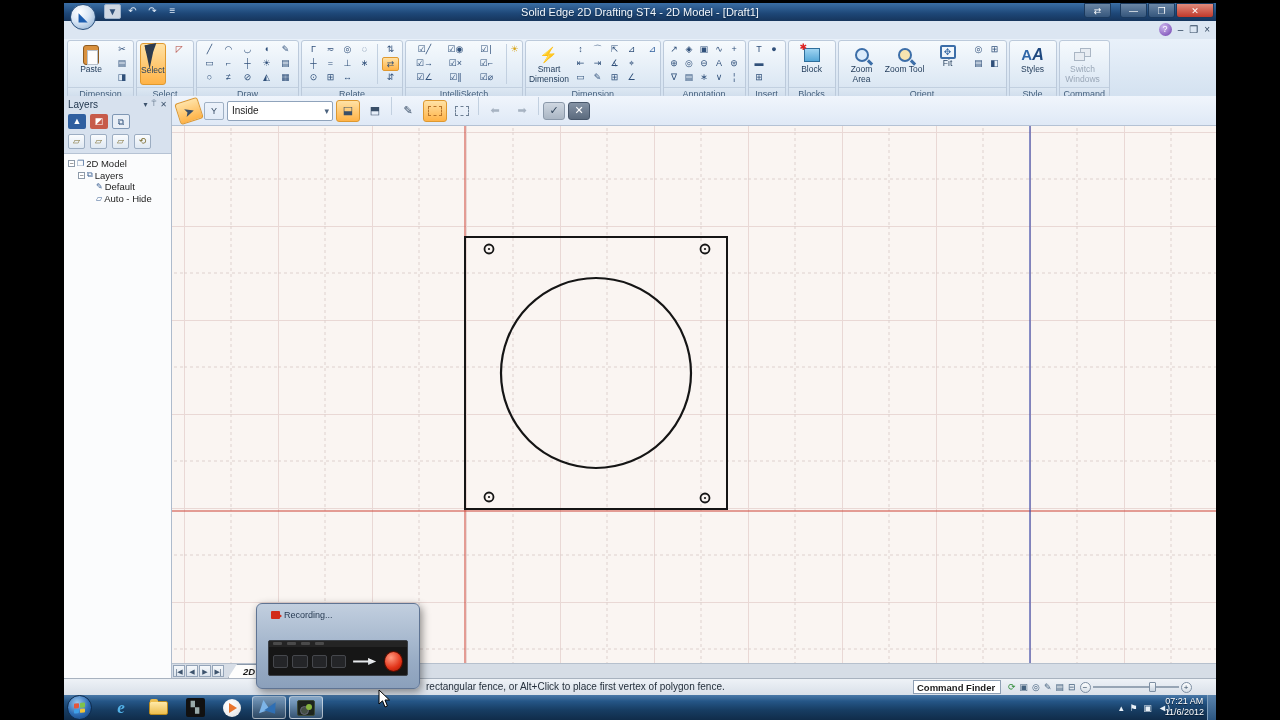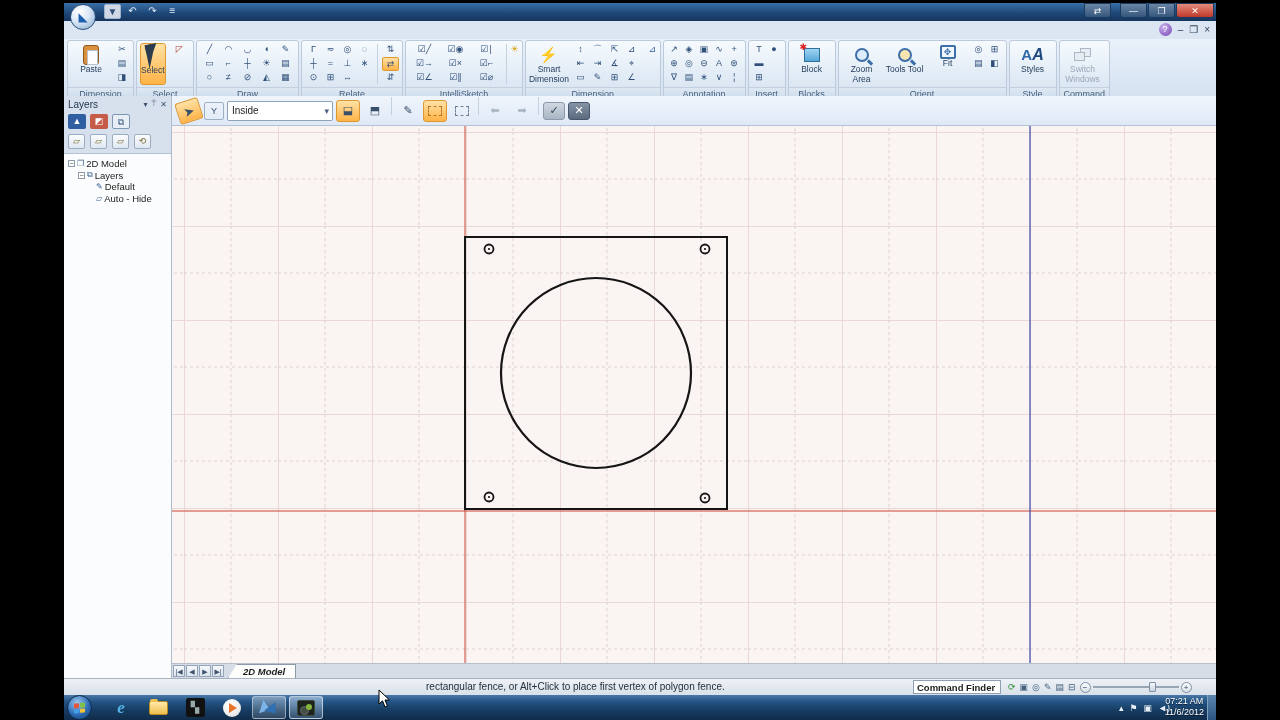--- a/index.html
+++ b/index.html
@@ -186,20 +186,21 @@
 
 <div class="stage">
 
   <div class="titlebar">
     <div class="qat">
       <span class="qbtn">▼</span>
       <span class="qbtn">↶</span>
       <span class="qbtn">↷</span>
       <span class="qbtn">≡</span>
     </div>
+    <div class="title-text">Solid Edge 2D Drafting ST4 - 2D Model - [Draft1]</div>
     <div class="winbtns">
       <span class="winbtn pill">⇄</span>
       <span class="winbtn">—</span>
       <span class="winbtn">❐</span>
       <span class="winbtn close">✕</span>
     </div>
   </div>
   <div class="appbtn">◣</div>
 
   <div class="tabrow-right">
@@ -388,21 +389,21 @@
         <div class="bigbtn">
           <span class="bico">
               <span class="mag"></span>
             </span>
           <span>Zoom Area</span>
         </div>
         <div class="bigbtn">
           <span class="bico">
               <span class="mag" style="background:#f7e4b0"></span>
             </span>
-          <span>Tools Tool</span>
+          <span>Zoom Tool</span>
         </div>
         <div class="bigbtn">
           <span class="bico" style="border:2px solid #3c6ea8;width:16px;height:14px;border-radius:2px;font-size:9px;color:#3c6ea8">✥</span>
           <span>Fit</span>
         </div>
         <div class="igrid" style="grid-template-columns:repeat(2,16px)">
             <span class="ic">◎</span>
             <span class="ic">⊞</span>
             <span class="ic">▤</span>
             <span class="ic">◧</span>
@@ -547,20 +548,42 @@
       <span class="zoomslider">
         <span class="zbtn">−</span>
         <span class="ztrack">
             <span class="zhandle"></span>
           </span>
         <span class="zbtn">+</span>
       </span>
     </div>
   </div>
 
+  <div class="recorder">
+    <div class="rec-title">
+      <span class="rec-flag"></span>
+      <span>Recording...</span>
+    </div>
+    <div class="rec-panel">
+      <div class="rec-menu">
+          <i></i>
+          <i></i>
+          <i></i>
+          <i></i>
+        </div>
+      <div class="rec-ctrls">
+        <span class="rec-btn"></span>
+        <span class="rec-btn"></span>
+        <span class="rec-btn"></span>
+        <span class="rec-btn"></span>
+        <span class="rec-slider"></span>
+        <span class="rec-record"></span>
+      </div>
+    </div>
+  </div>
 
   <div class="taskbar">
     <div class="orb">
         <span class="orbflag">
           <i></i>
           <i></i>
           <i></i>
           <i></i>
         </span>
       </div>

